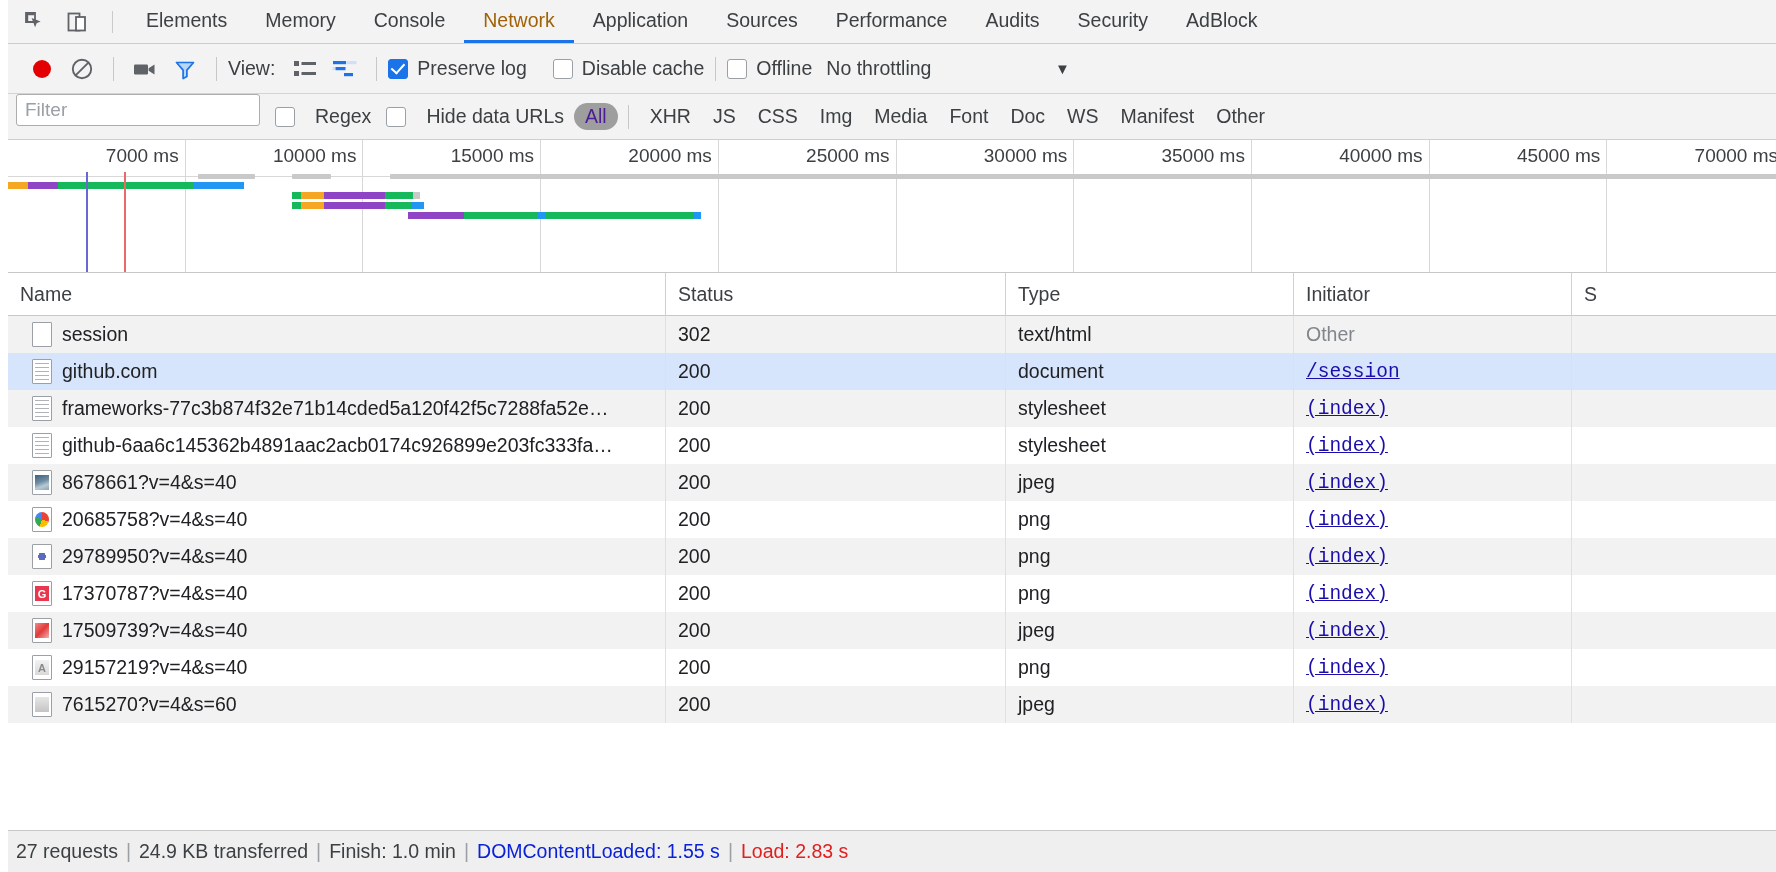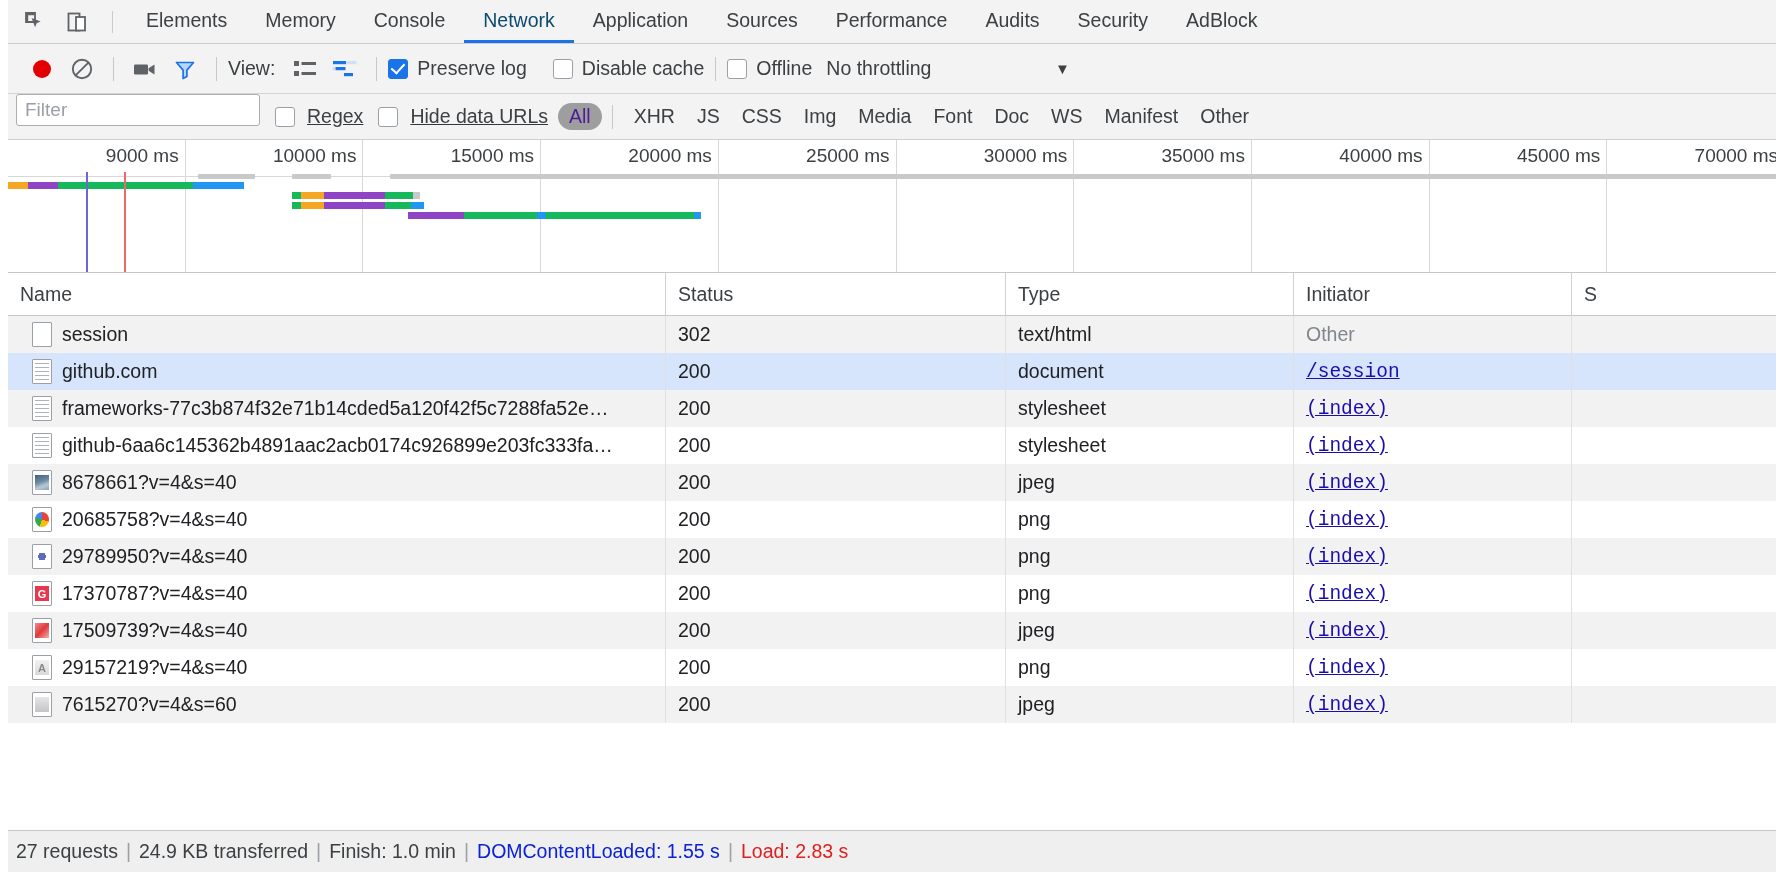--- a/index.html
+++ b/index.html
@@ -23,21 +23,21 @@
   .tb-icon { width: 26px; height: 26px; display: flex; align-items: center; justify-content: center; cursor: pointer; }
   .tb-sep { width: 1px; align-self: center; height: 22px; background: #cacaca; margin: 0 6px; }
   .tabs { display: flex; align-items: stretch; }
   .tab {
     display: flex; align-items: center;
     padding: 0 19px;
     font-size: 19.5px; color: #3c4043;
     cursor: pointer; white-space: nowrap;
     border-bottom: 3px solid transparent;
   }
-  .tab.active { color: #0c4a6e; border-bottom-color: #1a73e8; }
+  .tab.active { color: #a16207; border-bottom-color: #1a73e8; }
 
   
   .ctrlbar {
     height: 50px; min-height: 50px;
     display: flex; align-items: center;
     background: #f3f3f3;
     border-bottom: 1px solid #d4d4d4;
     padding-left: 14px;
     gap: 0px;
   }
@@ -69,21 +69,21 @@
     padding-left: 8px;
   }
   .filter-input {
     width: 244px; height: 32px;
     border: 1px solid #adadad; border-radius: 3px;
     background: #fff; font-size: 19px; color: #5f6368;
     padding: 0 8px; outline: none;
     font-family: "Liberation Sans", sans-serif;
   }
   .filter-input::placeholder { color: #9aa0a6; }
-  .fb-chk { display: flex; align-items: center; gap: 12px; margin-left: 15px; cursor: pointer; text-decoration: underline; }
+  .fb-chk { display: flex; align-items: center; gap: 20px; margin-left: 15px; cursor: pointer; }
   .fb-sep { width: 1px; height: 24px; background: #c8c8c8; margin: 0 10px; }
   .types { display: flex; align-items: center; }
   .type-btn {
     font-size: 19.5px; color: #3c4043;
     padding: 2px 11px; border-radius: 14px;
     cursor: pointer; white-space: nowrap;
   }
   .type-btn.active { background: #9e9e9e; color: #4c1d95; }
 
   
@@ -271,21 +271,21 @@
         <div class="type-btn">Doc</div>
         <div class="type-btn">WS</div>
         <div class="type-btn">Manifest</div>
         <div class="type-btn">Other</div>
       </div>
   </div>
 
   <div class="overview">
     <div class="ruler" id="ruler-host">
         <div class="rcell">
-          <span>9000 ms</span>
+          <span>7000 ms</span>
         </div>
         <div class="rcell">
           <span>10000 ms</span>
         </div>
         <div class="rcell">
           <span>15000 ms</span>
         </div>
         <div class="rcell">
           <span>20000 ms</span>
         </div>

